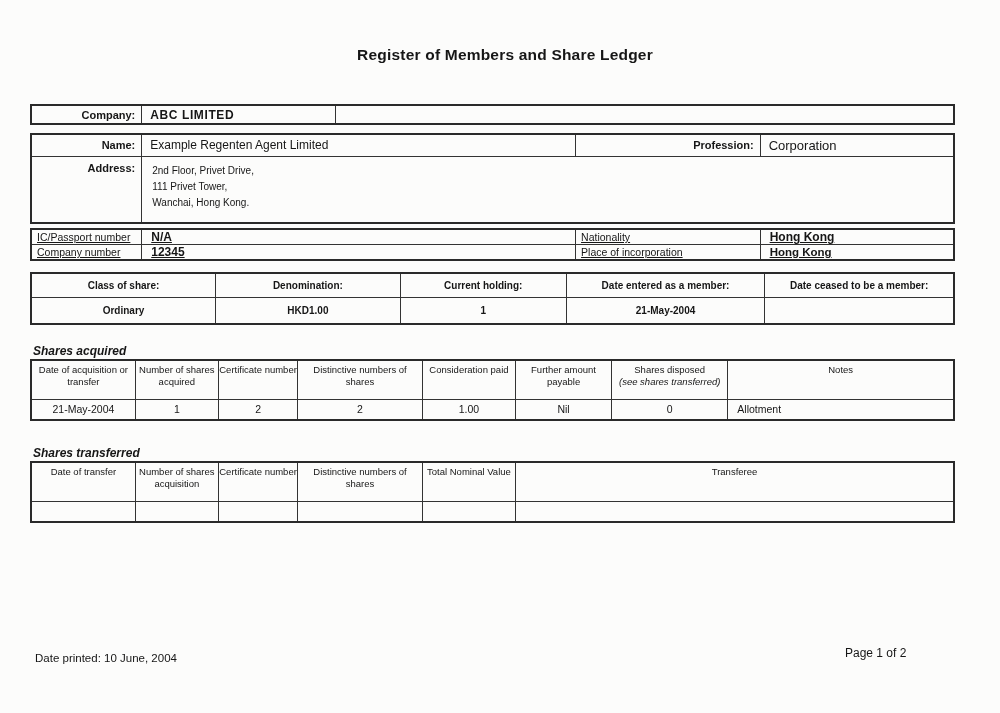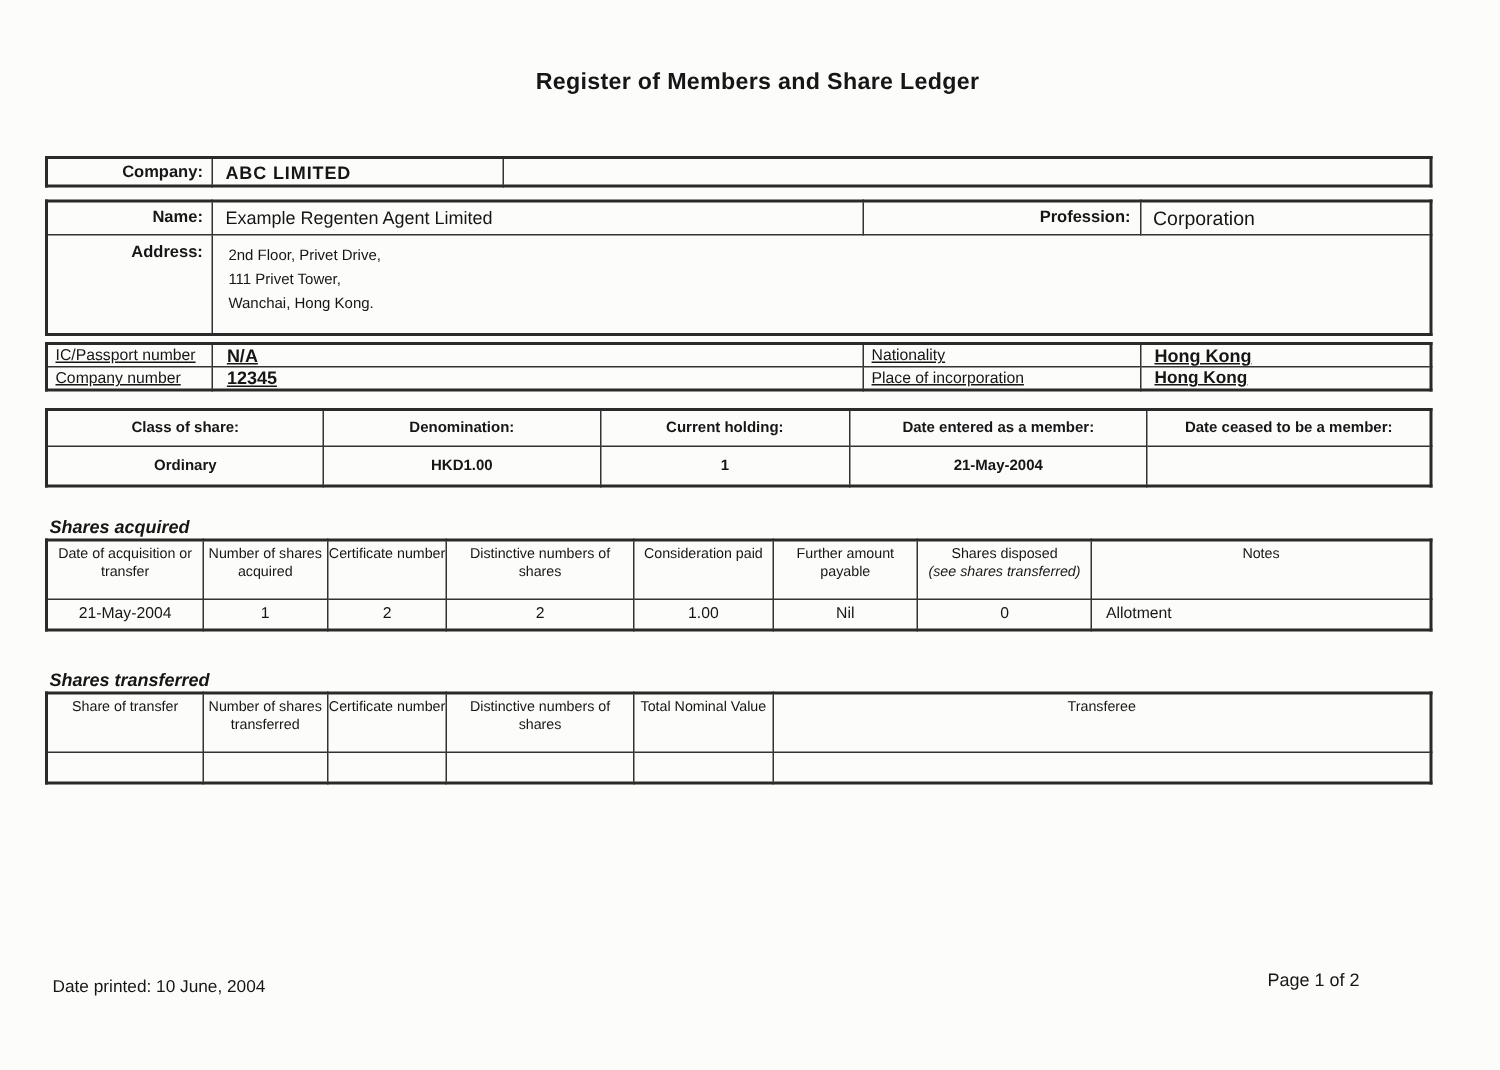--- a/index.html
+++ b/index.html
@@ -199,22 +199,22 @@
     <colgroup>
       <col style="width:11.3%">
         <col style="width:9%">
         <col style="width:8.6%">
         <col style="width:13.5%">
       <col style="width:10.1%">
         <col style="width:47.5%">
     </colgroup>
     <tbody>
         <tr class="hdr">
-      <td>Share of transfer</td>
-      <td>Number of shares transferred</td>
+      <td>Date of transfer</td>
+      <td>Number of shares acquisition</td>
       <td>Certificate number</td>
       <td>Distinctive numbers of shares</td>
       <td>Total Nominal Value</td>
       <td>Transferee</td>
     </tr>
     <tr class="dat">
       <td></td>
       <td></td>
       <td></td>
       <td></td>

